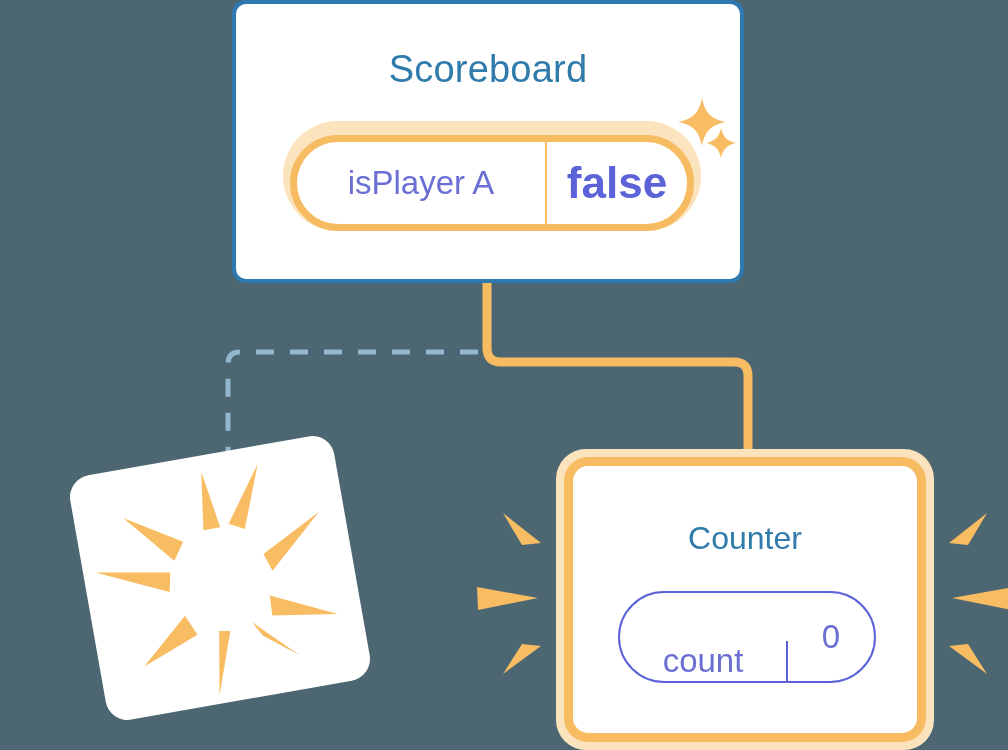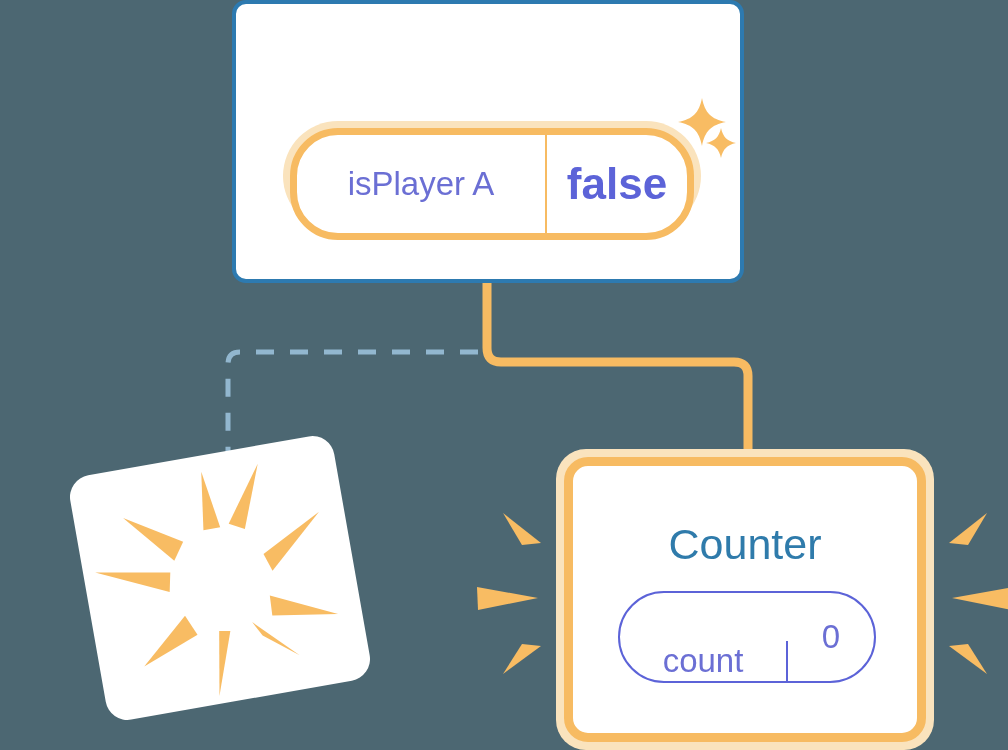--- a/index.html
+++ b/index.html
@@ -65,23 +65,23 @@
   .pill-orange-glow {
     position: absolute;
     left: 0; top: 0;
     width: 418px;
     height: 110px;
     border-radius: 55px;
     background: #fae3bd;
   }
   .pill-orange {
     position: absolute;
-    left: 7px; top: 7px;
+    left: 7px; top: 14px;
     width: 404px;
-    height: 112px;
+    height: 96px;
     box-sizing: border-box;
     border: 7px solid #f7bb62;
     border-radius: 48px;
     background: #ffffff;
     display: flex;
     align-items: stretch;
   }
   .pill-orange .cell-key {
     flex: 0 0 248px;
     display: flex;
@@ -135,21 +135,21 @@
     border: 9px solid #f7bb62;
     border-radius: 24px;
     overflow: hidden;
   }
   .counter-title {
     position: absolute;
     left: 0; right: 0;
     top: 54px;
     text-align: center;
     color: #2f7bab;
-    font-size: 43px;
+    font-size: 32px;
   }
   .pill-purple {
     position: absolute;
     left: 45px;
     top: 125px;
     width: 258px;
     height: 92px;
     box-sizing: border-box;
     border: 2px solid #5c63d8;
     border-radius: 46px;
@@ -229,20 +229,21 @@
         <polygon class="ray" points="86,110 12,97 82,129"></polygon>
         <polygon class="ray" points="181,108 243,76 187,126"></polygon>
         <polygon class="ray" points="93,155 44,198 102,176"></polygon>
         <polygon class="ray" points="180,150 244,180 179,170"></polygon>
         <polygon class="ray" points="158,173 199,214 166,188"></polygon>
         <polygon class="ray" points="124,176 113,240 135,178"></polygon>
       </svg>
     </div>
 
     <div class="card-scoreboard">
+      <div class="card-title-blue">Scoreboard</div>
 
       <div class="pill-orange-wrap">
         <div class="pill-orange-glow"></div>
         <div class="pill-orange">
           <div class="cell-key">isPlayer A</div>
           <div class="cell-val">false</div>
         </div>
       </div>
     </div>
 

